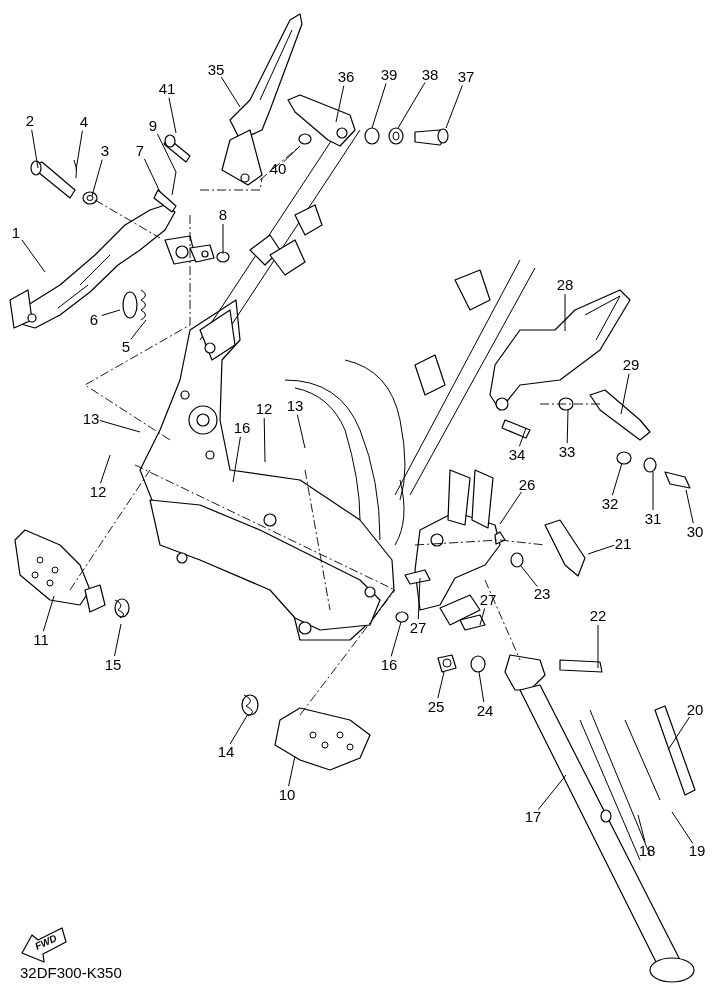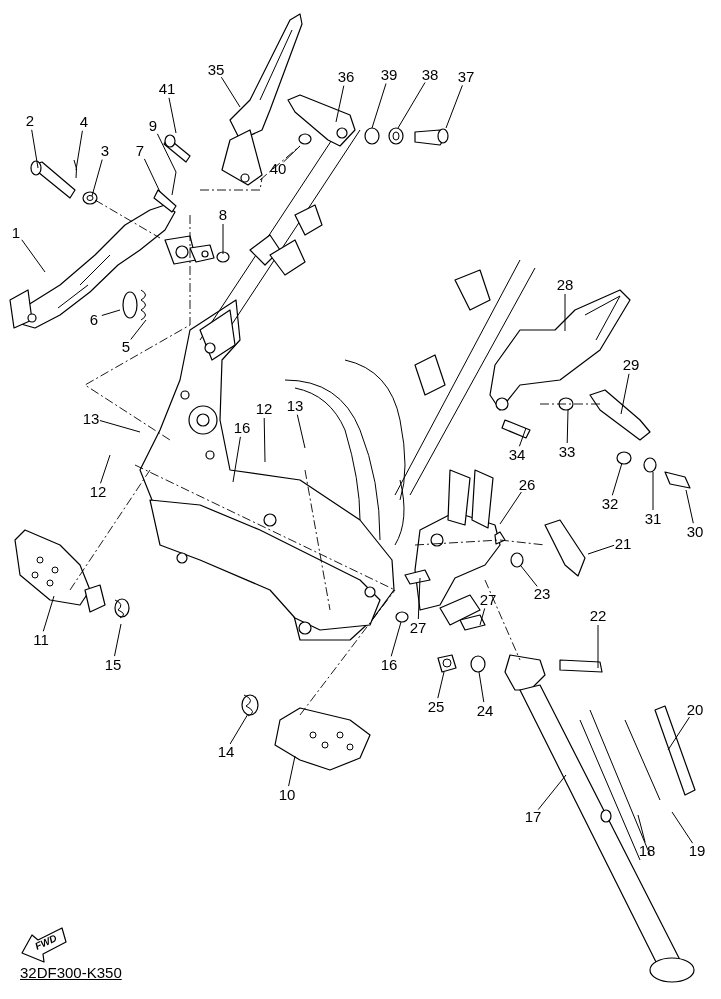--- a/index.html
+++ b/index.html
@@ -3,21 +3,21 @@
 <meta charset="utf-8">
 <style>
   html, body { margin: 0; padding: 0; background: #ffffff; }
   body { width: 721px; height: 999px; overflow: hidden; position: relative; font-family: "Liberation Sans", sans-serif; }
   #diagram { position: absolute; left: 0; top: 0; }
   .part { fill: #ffffff; stroke: #000; stroke-width: 1.2; stroke-linejoin: round; stroke-linecap: round; }
   .thin { fill: none; stroke: #000; stroke-width: 1; }
   .dash { fill: none; stroke: #000; stroke-width: 0.9; stroke-dasharray: 9 3 2 3; }
   .leader { fill: none; stroke: #000; stroke-width: 1; }
   .callout { font-family: "Liberation Sans", sans-serif; font-size: 15px; fill: #000; text-anchor: middle; }
-  .ref { position: absolute; left: 20px; top: 964px; font-family: "Liberation Sans", sans-serif; font-size: 15px; color: #000; text-decoration: underline; }
+  .ref { position: absolute; left: 20px; top: 964px; font-family: "Liberation Sans", sans-serif; font-size: 15px; color: #000; }
   .fwd-text { font-family: "Liberation Sans", sans-serif; font-size: 10px; font-weight: bold; font-style: italic; fill: #000; }
 </style>
 </head>
 <body>
 
 <svg id="diagram" width="721" height="999" viewBox="0 0 721 999" xmlns="http://www.w3.org/2000/svg">
 
   <g>
     <path class="part" d="M190,330 L236,300 L240,340 L222,360 L220,420 L230,470 L300,480 L360,520 L380,545 L392,560 L394,590 L372,620 L350,640 L300,640 L290,600 L260,560 L200,540 L160,520 L140,470 L160,430 L180,380 Z"></path>
     <path class="part" d="M150,500 L200,505 L260,530 L320,560 L360,580 L380,600 L370,625 L320,630 L295,618 L270,590 L200,560 L160,545 Z"></path>

